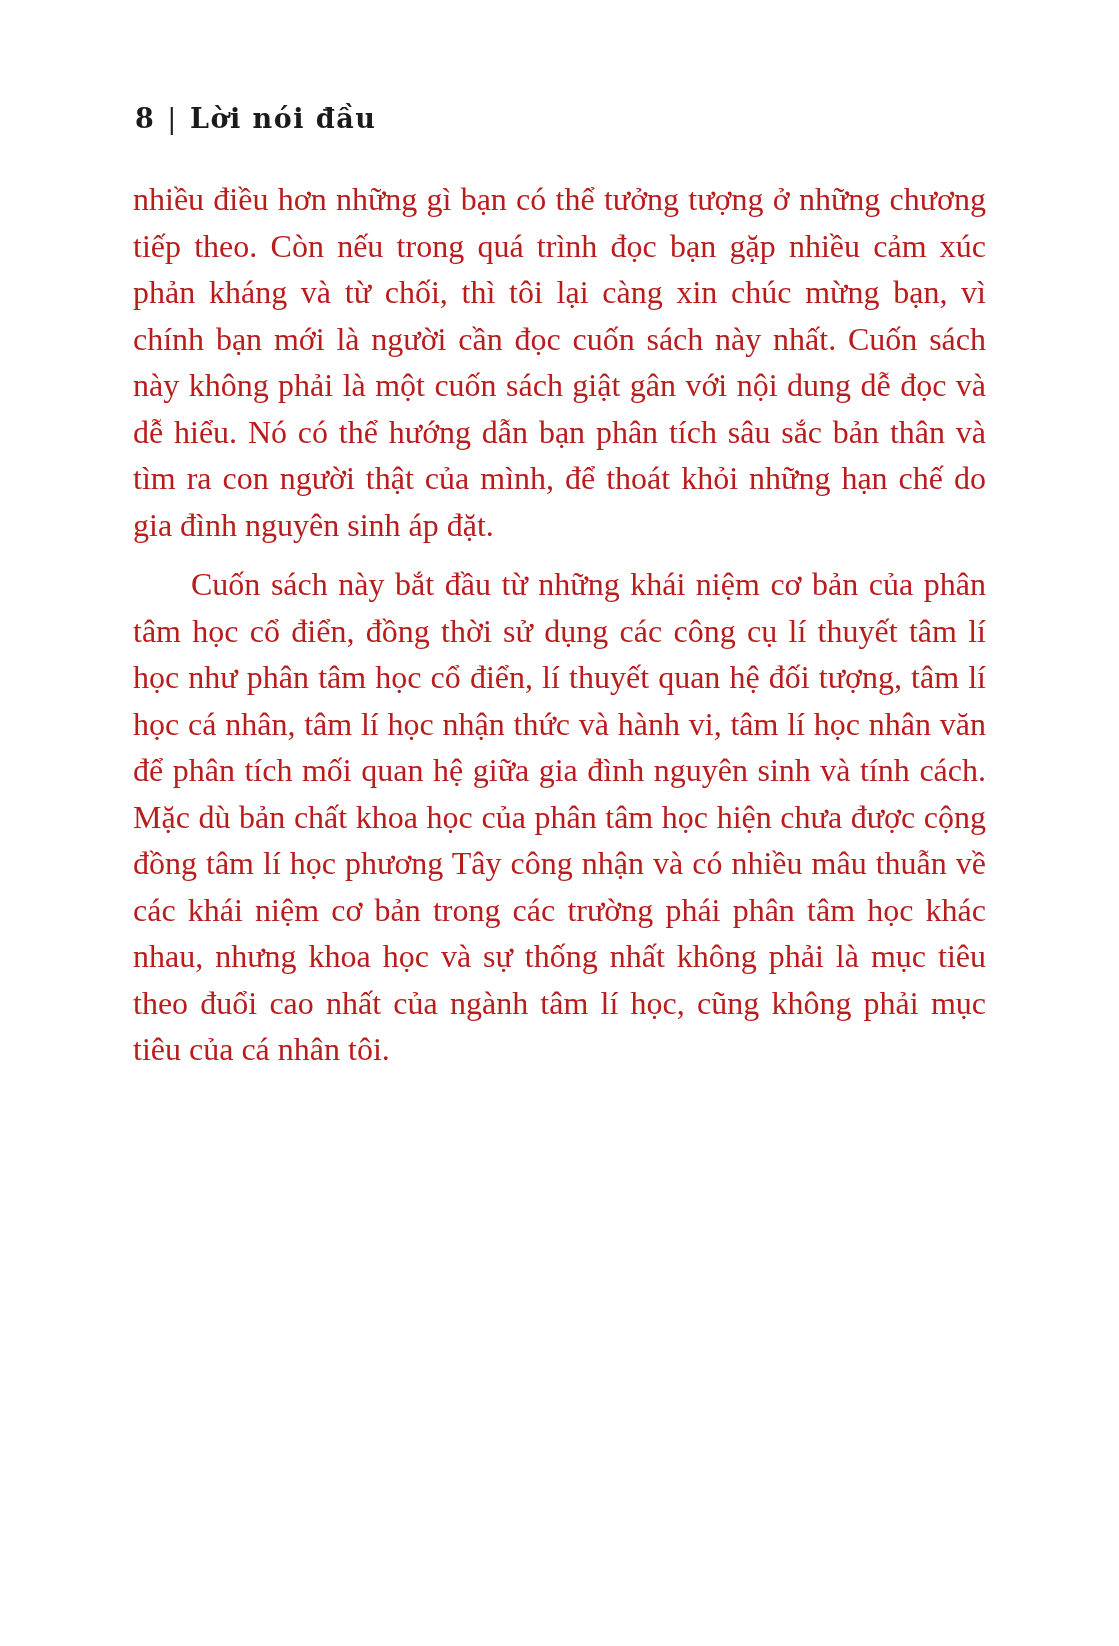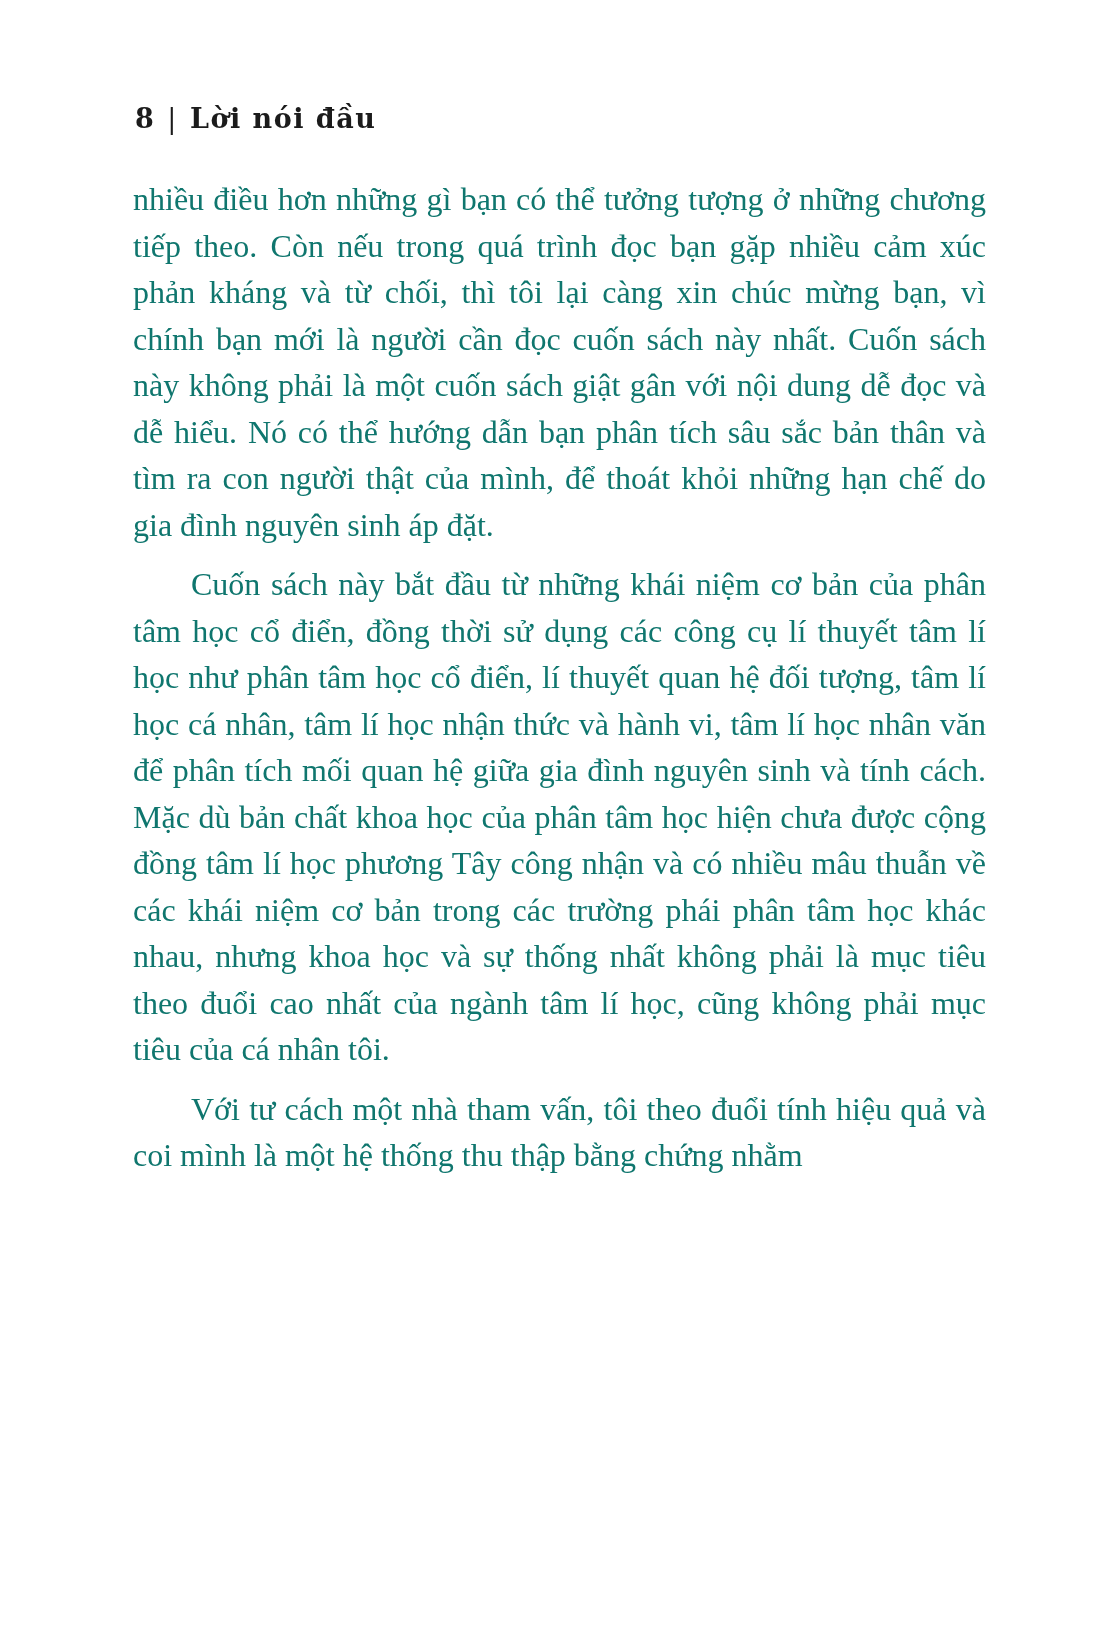--- a/index.html
+++ b/index.html
@@ -33,21 +33,21 @@
     font-weight: 400;
   }
   .body-text {
     position: absolute;
     top: 176px;
     left: 133px;
     width: 853px;
     font-size: 32px;
     line-height: 46.5px;
     text-align: justify;
-    color: #0f766e;
+    color: #b91c1c;
   }
   .body-text p {
     margin: 0 0 13px 0;
     text-indent: 58px;
   }
   .body-text p.no-indent {
     text-indent: 0;
   }
 </style>
 </head>
@@ -55,16 +55,15 @@
 
 <div class="page">
 
   <div class="running-header">
     <span>8</span><span class="sep">|</span><span>Lời nói đầu</span>
   </div>
 
   <div class="body-text">
     <p class="no-indent">nhiều điều hơn những gì bạn có thể tưởng tượng ở những chương tiếp theo. Còn nếu trong quá trình đọc bạn gặp nhiều cảm xúc phản kháng và từ chối, thì tôi lại càng xin chúc mừng bạn, vì chính bạn mới là người cần đọc cuốn sách này nhất. Cuốn sách này không phải là một cuốn sách giật gân với nội dung dễ đọc và dễ hiểu. Nó có thể hướng dẫn bạn phân tích sâu sắc bản thân và tìm ra con người thật của mình, để thoát khỏi những hạn chế do gia đình nguyên sinh áp đặt.</p>
     <p>Cuốn sách này bắt đầu từ những khái niệm cơ bản của phân tâm học cổ điển, đồng thời sử dụng các công cụ lí thuyết tâm lí học như phân tâm học cổ điển, lí thuyết quan hệ đối tượng, tâm lí học cá nhân, tâm lí học nhận thức và hành vi, tâm lí học nhân văn để phân tích mối quan hệ giữa gia đình nguyên sinh và tính cách. Mặc dù bản chất khoa học của phân tâm học hiện chưa được cộng đồng tâm lí học phương Tây công nhận và có nhiều mâu thuẫn về các khái niệm cơ bản trong các trường phái phân tâm học khác nhau, nhưng khoa học và sự thống nhất không phải là mục tiêu theo đuổi cao nhất của ngành tâm lí học, cũng không phải mục tiêu của cá nhân tôi.</p>
-    <p>Với tư cách một nhà tham vấn, tôi theo đuổi tính hiệu quả và coi mình là một hệ thống thu thập bằng chứng nhằm</p>
   </div>
 
 </div>
 
 </body></html>

